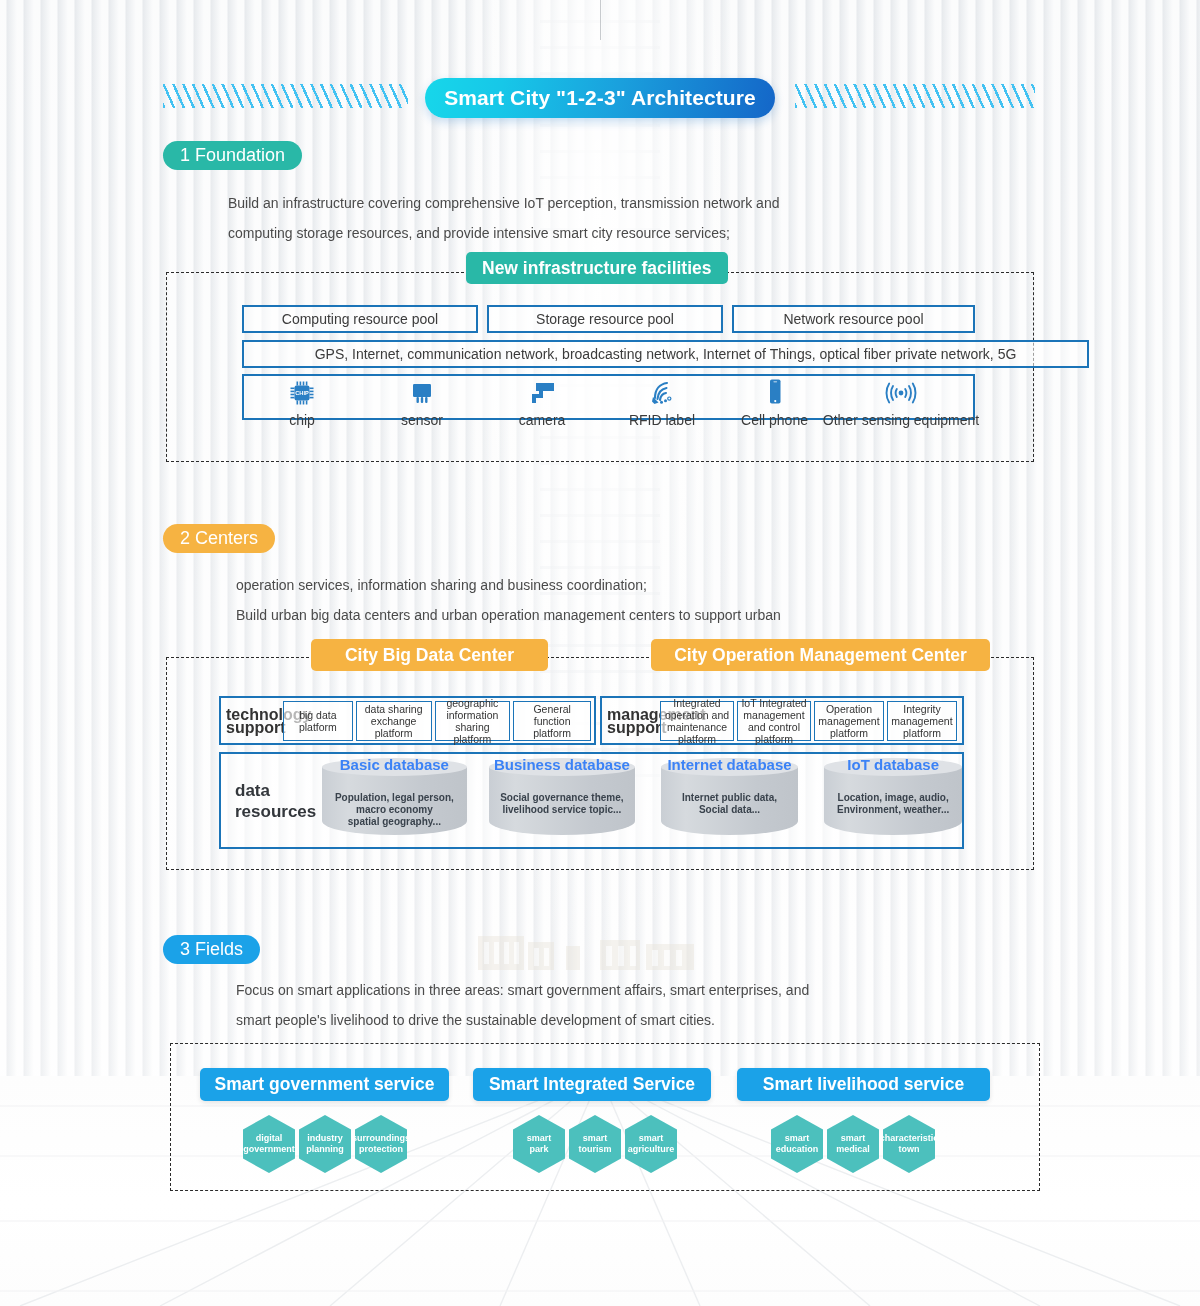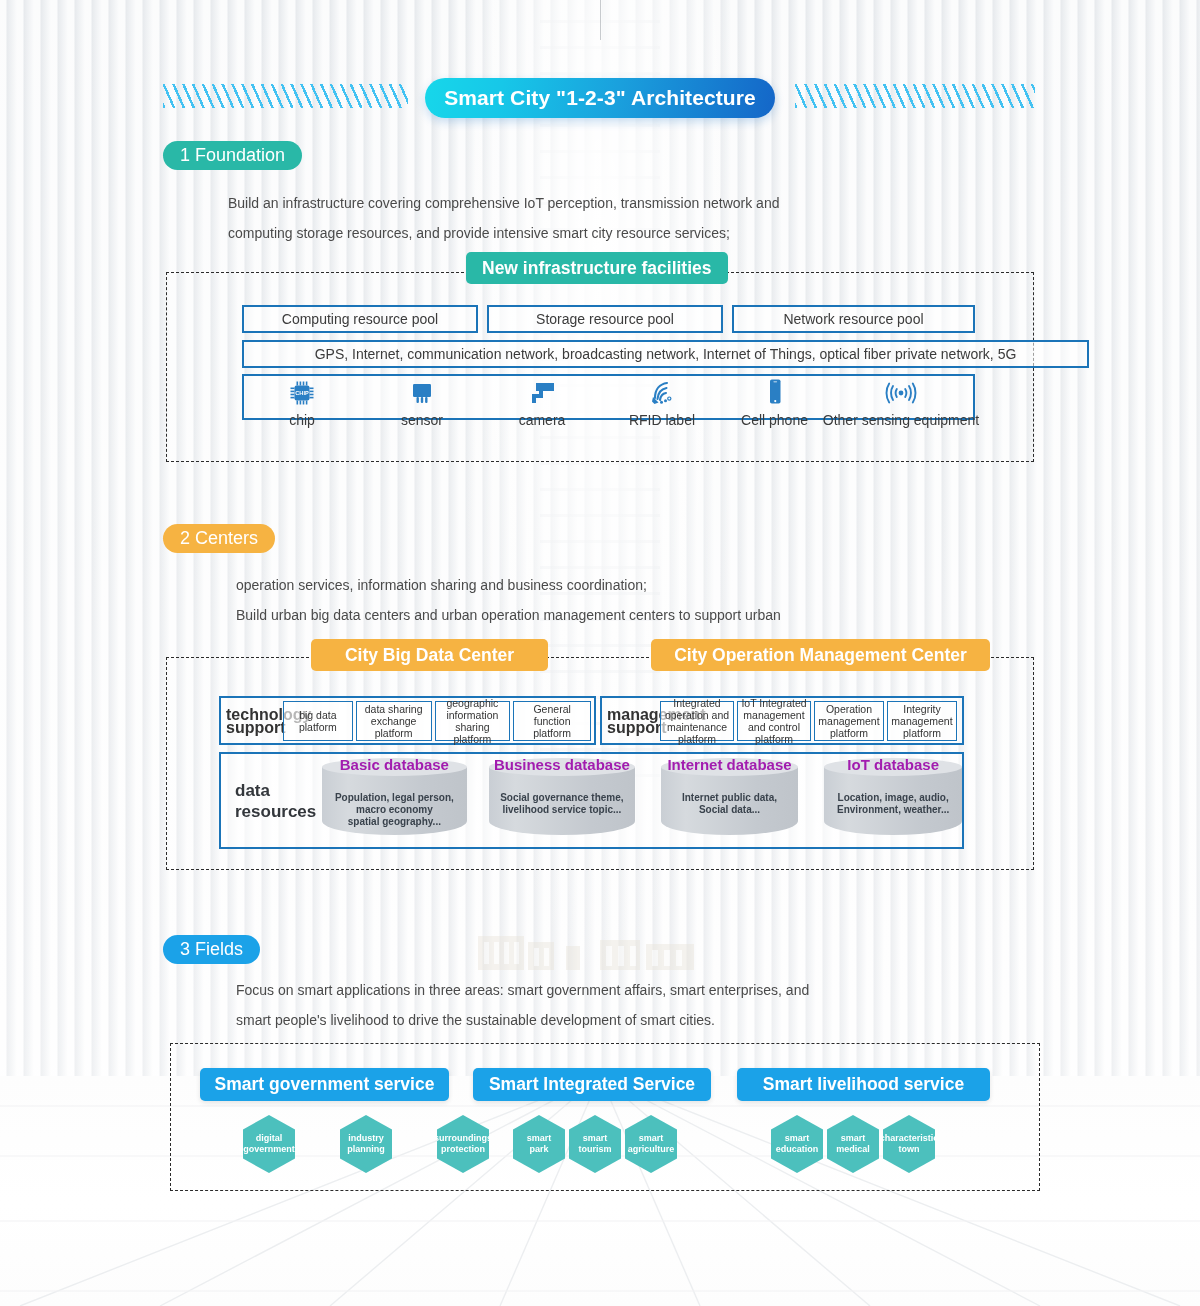--- a/index.html
+++ b/index.html
@@ -162,21 +162,21 @@
     position: absolute; left: 0; top: 9px; width: 100%; height: 68px;
     background: linear-gradient(to right,#c9ced4 0%, #d6dade 18%, #c4c9cf 70%, #bfc4ca 100%);
     border-radius: 0 0 50% 50% / 0 0 14px 14px;
   }
   .cyl .top {
     position: absolute; left: 0; top: 0; width: 100%; height: 18px;
     background: #dfe2e6; border-radius: 50%;
   }
   .cyl .ttl {
     position: absolute; left: 0; top: -2px; width: 100%; text-align: center;
-    font-size: 15px; font-weight: bold; color: #a21caf; z-index: 3;
+    font-size: 15px; font-weight: bold; color: #3b82f6; z-index: 3;
   }
   .cyl .sub {
     position: absolute; left: 0; top: 34px; width: 100%; text-align: center;
     font-size: 10px; line-height: 12px; font-weight: bold; color: #39424c; z-index: 3;
     white-space: pre-line;
   }
 
   
   .hexrow { position: absolute; display: flex; }
   .hex {
@@ -493,21 +493,21 @@
   <div class="chip blue" style="left:200px; top:1068px; width:249px; height:33px;">
     <span>Smart government service</span>
   </div>
   <div class="chip blue" style="left:473px; top:1068px; width:238px; height:33px;">
     <span>Smart Integrated Service</span>
   </div>
   <div class="chip blue" style="left:737px; top:1068px; width:253px; height:33px;">
     <span>Smart livelihood service</span>
   </div>
 
-  <div class="hexrow" style="left:243px; top:1115px;gap:41px;">
+  <div class="hexrow" style="left:243px; top:1115px;">
     <div class="hex">digital
 government</div>
     <div class="hex">industry
 planning</div>
     <div class="hex">surroundings
 protection</div>
   </div>
 
   <div class="hexrow" style="left:513px; top:1115px;">
     <div class="hex">smart

